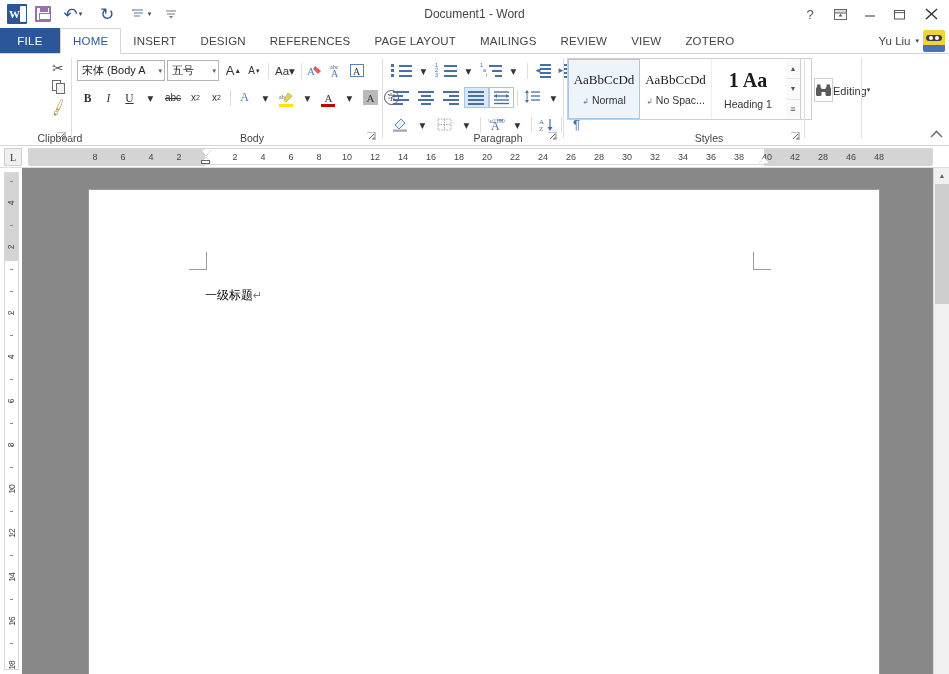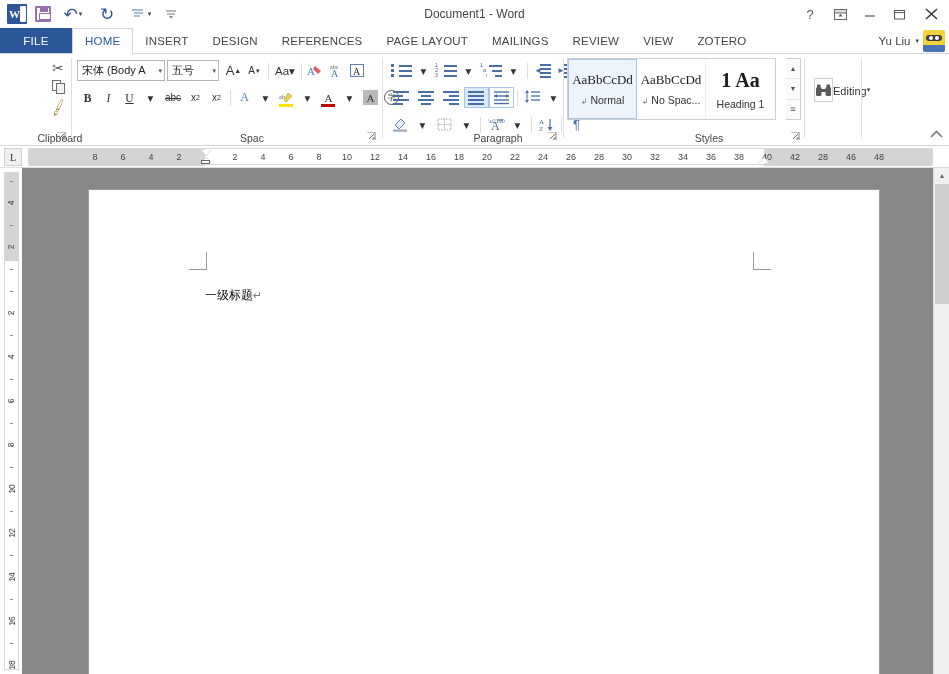--- a/index.html
+++ b/index.html
@@ -49,21 +49,21 @@
             font-size:13px; color:#555; }
   .winbtn.close { width:34px; font-size:15px; }
 
   
   .tabbar {
     position:absolute; left:0; top:28px; width:949px; height:26px;
     background:#ffffff; display:flex; align-items:stretch;
     border-bottom:1px solid #d4d4d4;
   }
   .tab-file {
-    width:72px; background:#2b579a; color:#fff; font-size:11.5px;
+    width:60px; background:#2b579a; color:#fff; font-size:11.5px;
     display:flex; align-items:center; justify-content:center; letter-spacing:.3px;
   }
   .tab {
     padding:0 12px; display:flex; align-items:center; font-size:11.5px;
     color:#444; letter-spacing:.2px;
   }
   .tab.active { color:#2b579a; background:#fff; border:1px solid #d4d4d4; border-bottom:1px solid #fff;
                 margin-bottom:-1px; position:relative; z-index:3;}
   .user-area { position:absolute; right:4px; top:0; height:26px; display:flex; align-items:center; gap:4px;}
   .user-name { font-size:11.5px; color:#444; }
@@ -145,21 +145,21 @@
   .listic .bl { position:absolute; left:1px; width:3px; height:3px; background:#4a6fa5; }
   .listic .nm { position:absolute; left:0px; font-size:5.5px; color:#4a6fa5; line-height:1;}
   .alignic { width:19px; height:15px; position:relative; }
   .alignic .al { position:absolute; left:1px; height:1.5px; background:#4a6fa5; }
   .indent-ic { width:19px; height:15px; position:relative; }
   .indent-ic .il{ position:absolute; right:1px; width:11px; height:1.5px; background:#4a6fa5;}
   .indent-ic .ar{ position:absolute; left:1px; top:4px; font-size:8px; color:#4a6fa5; line-height:1;}
 
   
   #g-sty { left:565px; width:240px; }
-  .style-gal { position:absolute; left:2px; top:4px; width:209px; height:62px;
+  .style-gal { position:absolute; left:2px; top:4px; width:245px; height:62px;
                border:1px solid #cfcfcf; background:#fff; display:flex; }
   .style-item { width:72px; height:60px; display:flex; flex-direction:column;
                 align-items:center; justify-content:center; border-right:1px solid #eee;}
   .style-item.sel { border:1px solid #a8c6ea; background:#eef4fb; }
   .style-prev { font-size:13px; color:#1b1b1b; font-family:"Liberation Serif", serif; }
   .style-prev.h1 { font-size:20px; font-weight:bold; color:#1b1b1b; }
   .style-name { font-size:10.5px; color:#333; margin-top:6px; }
   .style-name .pilcrow { font-size:8px; color:#777; }
   .gal-scroll { position:absolute; left:221px; top:4px; width:15px; height:62px;
                 border:1px solid #cfcfcf; border-left:0; background:#fafafa;
@@ -432,21 +432,21 @@
         <div class="btn" style="padding:0 2px;">
             <span class="cc">▾</span>
           </div>
         <div class="btn sq">
           <span class="shade-A" style="font-family:'Liberation Serif',serif;">A</span>
         </div>
         <div class="btn sq">
           <span class="circ-ch">字</span>
         </div>
       </div>
-      <div class="grp-label">Spac</div>
+      <div class="grp-label">Body</div>
       <div class="dlg-launch" style="right:6px;">
         <svg width="9" height="9" viewBox="0 0 9 9">
             <path d="M0 0 H8 V8" fill="none" stroke="#888"></path>
             <path d="M7 2 L2 7 M5 7 H7 V5" stroke="#666" fill="none"></path>
           </svg>
       </div>
       <div class="grp-sep" style="right:0;"></div>
     </div>
 
     <div class="grp" id="g-par">

